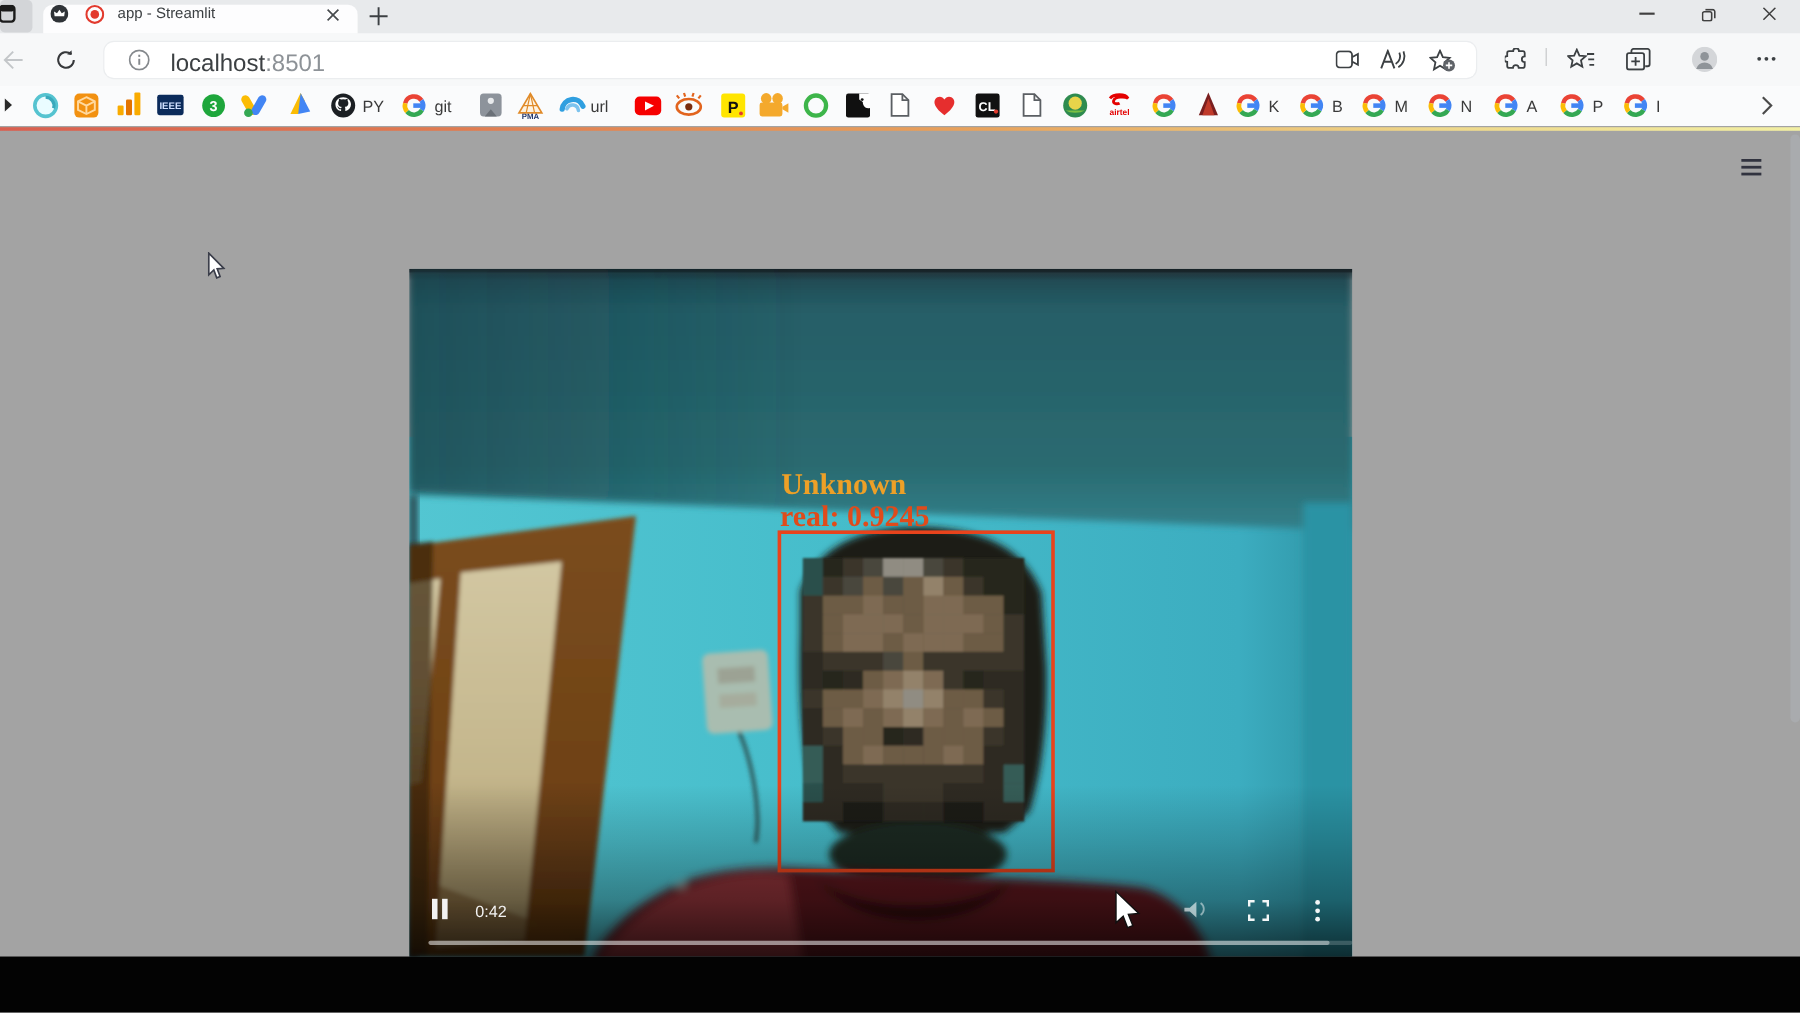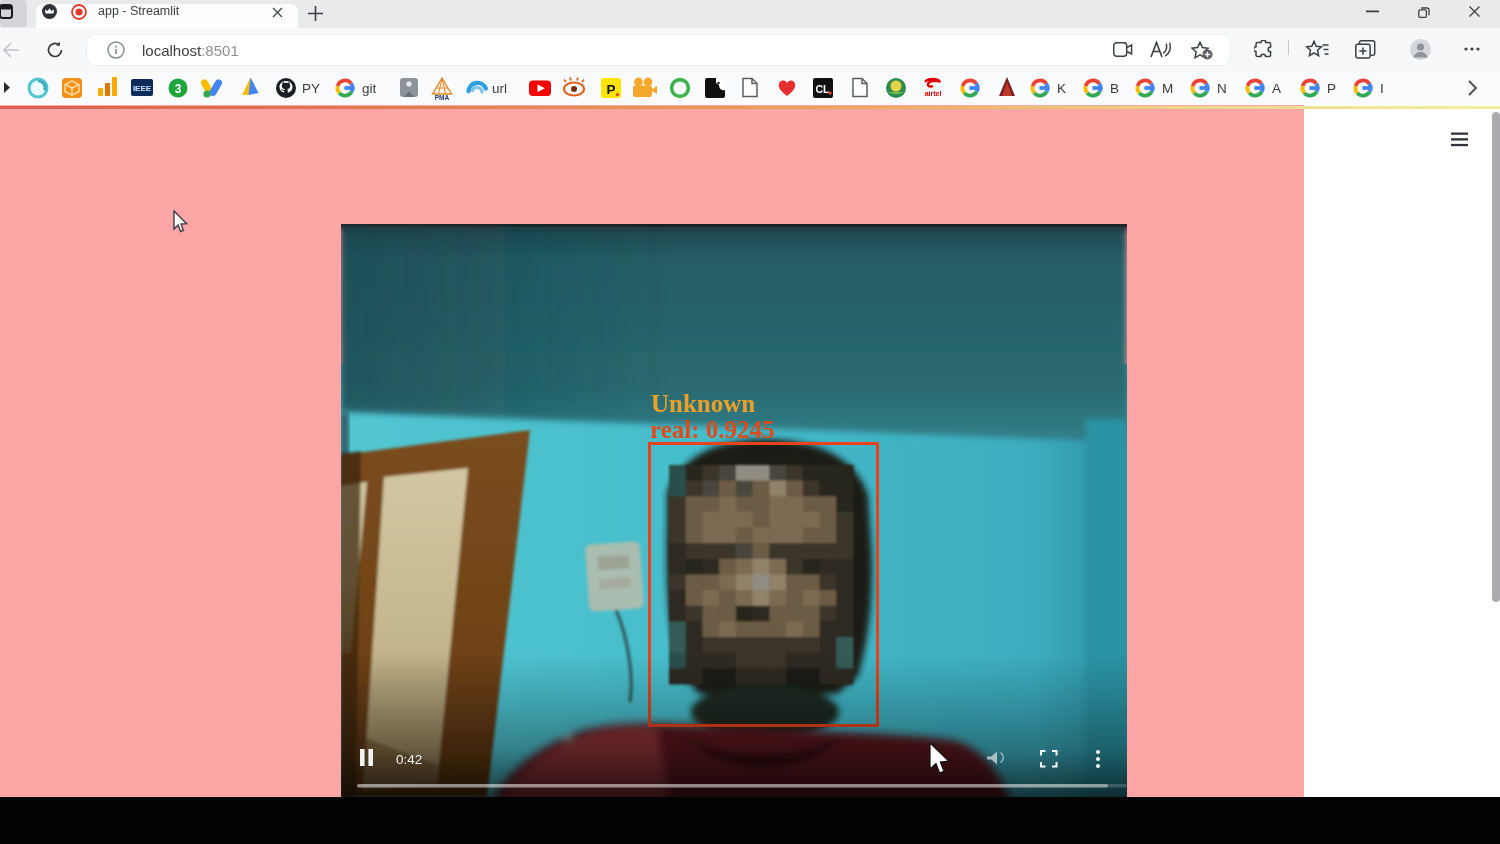--- a/index.html
+++ b/index.html
@@ -11,26 +11,26 @@
   
   #tabbar { left:0; top:0; width:1500px; height:28px; background:#e8eaec; }
   #winbtn { left:0; top:0; width:27px; height:27px; background:#d3d5d8; border-radius:4px; }
   #tab { left:36px; top:4px; width:262px; height:24px; background:#fdfdfe;
     border-radius:8px 8px 0 0; }
   #tabtitle { left:98px; top:4px; font-size:12.5px; color:#3c4043; line-height:15px;text-align:right; }
   
   #toolbar { left:0; top:28px; width:1500px; height:44px; background:#f7f8f9; }
   #addrbar { left:87px; top:35px; width:1143px; height:30px; background:#ffffff;
     border-radius:8px; box-shadow:0 0 0 1px #ebedef; z-index:1; }
-  #addrtext { left:142px; top:42px; font-size:15px; color:#3c4043; z-index:2; }
+  #addrtext { left:142px; top:42px; font-size:20px; color:#3c4043; z-index:2; }
   #addrtext span { color:#8d9297; }
   
   #favbar { left:0; top:72px; width:1500px; height:33px; background:#fafbfc; }
   
-  #content { left:0; top:105px; width:1304px; height:692px; background:#fca5a5;padding-left:12px; }
+  #content { left:0; top:105px; width:1500px; height:692px; background:#a3a3a3;padding-left:12px; }
   #stline { left:0; top:1px; width:1500px; height:3px;
     background:linear-gradient(90deg,#d95f50 0%, #e07b50 25%, #e8a35c 55%, #eed78a 80%, #f2efa3 100%); }
   #scrollthumb { left:1492px; top:7px; width:8px; height:490px; background:#a9abae; border-radius:4px; }
   
   #video { left:341px; top:119px; width:786px; height:573px; overflow:hidden; }
   
   #blackbar { left:0; top:797px; width:1500px; height:47px; background:#030303; }
 </style>
 </head>
 <body>

